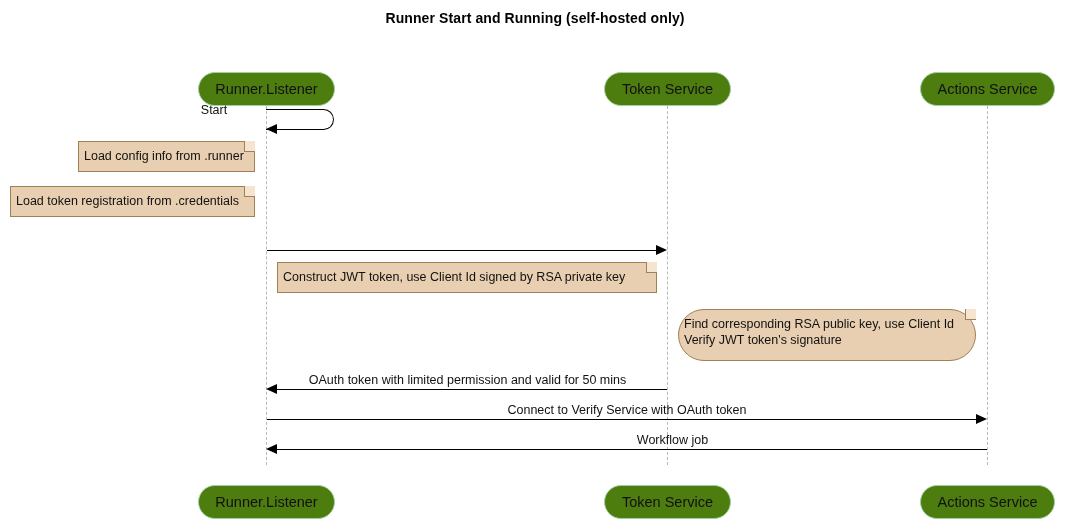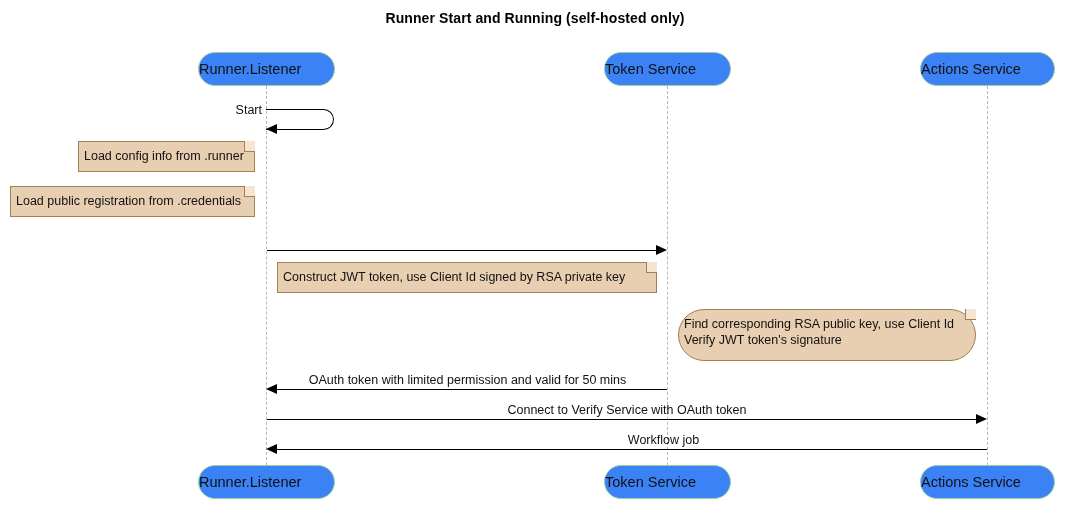--- a/index.html
+++ b/index.html
@@ -17,23 +17,24 @@
   }
 
   
   .lifeline{
     position:absolute;width:0;border-left:1px dashed #b8b8b8;
   }
 
   
   .participant{
     position:absolute;height:34px;border-radius:17px;
-    background:#3b82f6;border:1px solid #9fd0a0;
-    display:flex;align-items:center;justify-content:flex-start;
+    background:#4d7c0f;border:1px solid #9fd0a0;
+    display:flex;align-items:center;justify-content:center;
     box-sizing:border-box;
+    margin-top:20px;
   }
   .participant span{
     font-size:14.5px;color:#111;white-space:nowrap;
   }
 
   
   .note{
     position:absolute;box-sizing:border-box;
     background:#e9cfb1;border:1px solid #a08055;
     padding:6px 8px 6px 5px;
@@ -56,21 +57,21 @@
     position:absolute;width:0;height:0;
     border-top:5.5px solid transparent;border-bottom:5.5px solid transparent;
   }
   .arrowhead.right{border-left:11px solid #000;}
   .arrowhead.left{border-right:11px solid #000;}
 
   .msglabel{
     position:absolute;font-size:12.5px;color:#111;white-space:nowrap;
   }
   .msglabel.center{text-align:center;}
-  .msglabel.rightal{text-align:right;}
+  .msglabel.rightal{text-align:center;}
 
   
   .selfloop{
     position:absolute;box-sizing:border-box;
     border:1.4px solid #000;border-left:none;
     border-top-right-radius:11px;border-bottom-right-radius:11px;
   }
 </style>
 </head>
 <body>
@@ -111,32 +112,32 @@
   <div class="arrowhead right" style="left:656px;top:245px;"></div>
 
   <div class="msglabel center" style="left:277px;top:373px;width:381px;">OAuth token with limited permission and valid for 50 mins</div>
   <div class="msgline" style="left:277px;top:389px;width:390px;"></div>
   <div class="arrowhead left" style="left:266px;top:384px;"></div>
 
   <div class="msglabel center" style="left:276px;top:403px;width:702px;">Connect to Verify Service with OAuth token</div>
   <div class="msgline" style="left:267px;top:419px;width:709px;"></div>
   <div class="arrowhead right" style="left:976px;top:414px;"></div>
 
-  <div class="msglabel center" style="left:273px;top:433px;width:781px;">Workflow job</div>
+  <div class="msglabel center" style="left:282px;top:433px;width:781px;">Workflow job</div>
   <div class="msgline" style="left:277px;top:449px;width:710px;"></div>
   <div class="arrowhead left" style="left:266px;top:444px;"></div>
 
   <div class="note" style="left:78px;top:141px;width:177px;height:31px;">
     <div class="fold"></div>
     <div class="ntext">Load config info from .runner</div>
   </div>
 
   <div class="note" style="left:10px;top:186px;width:245px;height:31px;">
     <div class="fold"></div>
-    <div class="ntext">Load public registration from .credentials</div>
+    <div class="ntext">Load token registration from .credentials</div>
   </div>
 
   <div class="note" style="left:277px;top:262px;width:380px;height:31px;">
     <div class="fold"></div>
     <div class="ntext">Construct JWT token, use Client Id signed by RSA private key</div>
   </div>
 
   <div class="note" style="left:678px;top:309px;width:298px;height:52px;border-radius:26px;">
     <div class="fold"></div>
     <div class="ntext">Find corresponding RSA public key, use Client Id

